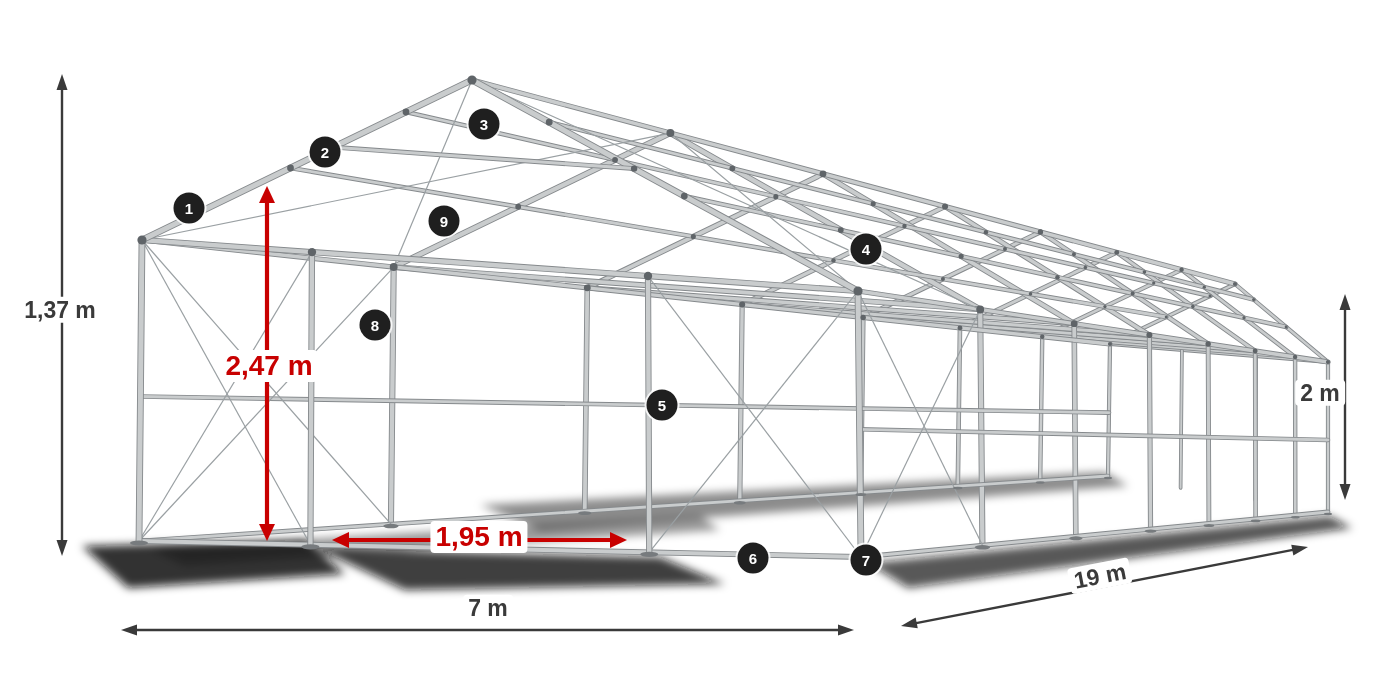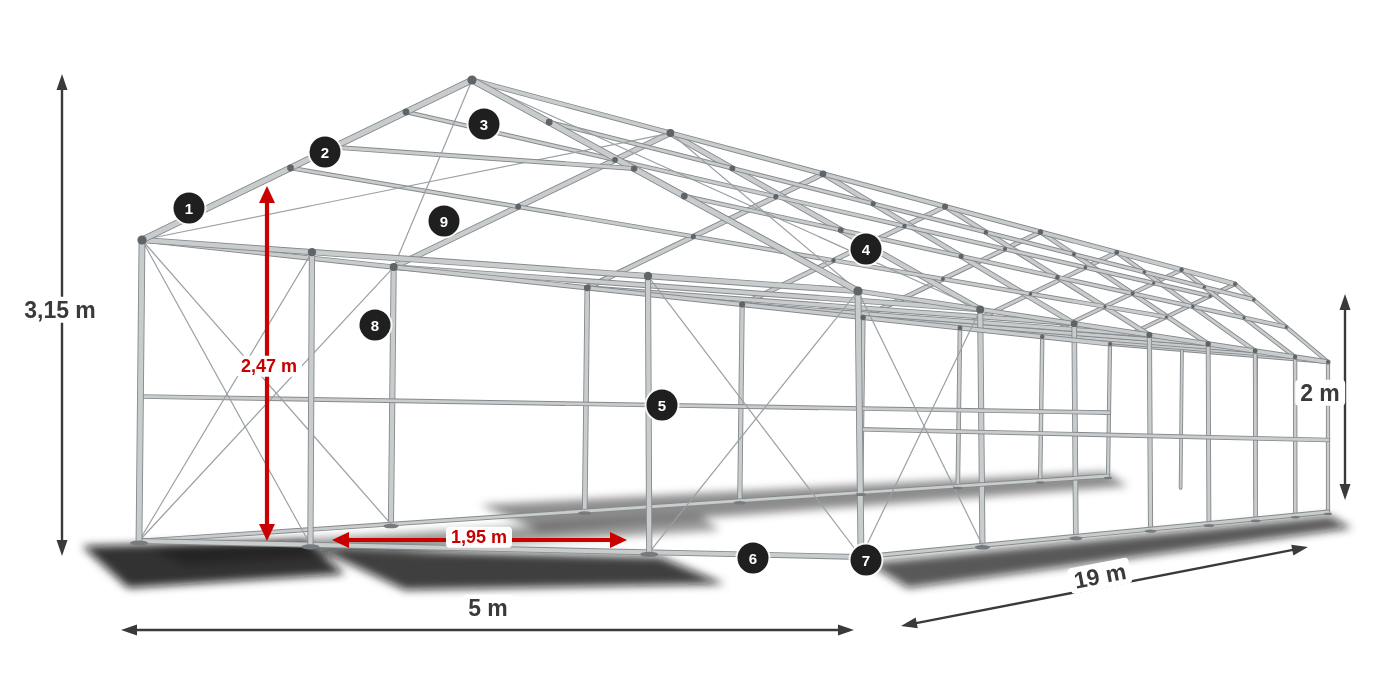--- a/index.html
+++ b/index.html
@@ -8,21 +8,21 @@
     position:relative; width:1400px; height:700px; background:#ffffff;
     overflow:hidden; font-family:"Liberation Sans", sans-serif;
   }
   .stage svg { position:absolute; left:0; top:0; }
   .dim-label {
     position:absolute; transform:translate(-50%,-50%);
     font-weight:700; white-space:nowrap; background:#ffffff;
     padding:0 5px; border-radius:4px; line-height:1.15; z-index:4;
   }
   .dim-dark { color:var(--dim,#3a3a3a); font-size:23px; }
-  .dim-red  { color:var(--red,#c80000); font-size:18px; }
+  .dim-red  { color:var(--red,#c80000); font-size:28px; }
   .dim-rot  { transform:translate(-50%,-50%) rotate(-11deg); }
   .badge {
     position:absolute; transform:translate(-50%,-50%);
     width:31px; height:31px; border-radius:50%;
     background:var(--badge-bg,#1f1f1f); color:var(--badge-text,#ffffff);
     display:flex; align-items:center; justify-content:center;
     font-size:15px; font-weight:700; z-index:5;
     box-shadow:0 0 0 2px rgba(255,255,255,.85);
   }
 </style>
@@ -279,29 +279,29 @@
       <polygon points="901,626 917.7548573357792,628.3504798781713 915.6588419287696,617.5520207559827" fill="#3a3a3a"></polygon>
       <polygon points="1308,547 1291.245142664221,544.6495201218287 1293.3411580712304,555.4479792440173" fill="#3a3a3a"></polygon>
       <line x1="267" y1="199.6" x2="267" y2="527.4" stroke="#c80000" stroke-width="4.2"></line>
       <polygon points="267,186 259,203 275,203" fill="#c80000"></polygon>
       <polygon points="267,541 275,524 259,524" fill="#c80000"></polygon>
       <line x1="345.6" y1="540" x2="613.4" y2="540" stroke="#c80000" stroke-width="4.2"></line>
       <polygon points="332,540 349,548 349,532" fill="#c80000"></polygon>
       <polygon points="627,540 610,532 610,548" fill="#c80000"></polygon>
     </svg>
 
-  <div class="dim-label dim-dark" style="left:60px; top:310px;">3,15 m</div>
+  <div class="dim-label dim-dark" style="left:60px; top:310px;">1,37 m</div>
 
   <div class="dim-label dim-red" style="left:269px; top:366px;">2,47 m</div>
 
   <div class="dim-label dim-red" style="left:479px; top:537px;">1,95 m</div>
 
   <div class="dim-label dim-dark" style="left:1320px; top:393px;">2 m</div>
 
-  <div class="dim-label dim-dark" style="left:488px; top:608px;">5 m</div>
+  <div class="dim-label dim-dark" style="left:488px; top:608px;">7 m</div>
 
   <div class="dim-label dim-dark dim-rot" style="left:1100px; top:576px;">19 m</div>
 
   <div class="badge" style="left:189px; top:208px;">1</div>
   <div class="badge" style="left:325px; top:152px;">2</div>
   <div class="badge" style="left:484px; top:124px;">3</div>
   <div class="badge" style="left:866px; top:249px;">4</div>
   <div class="badge" style="left:662px; top:405px;">5</div>
   <div class="badge" style="left:753px; top:558px;">6</div>
   <div class="badge" style="left:866px; top:560px;">7</div>

